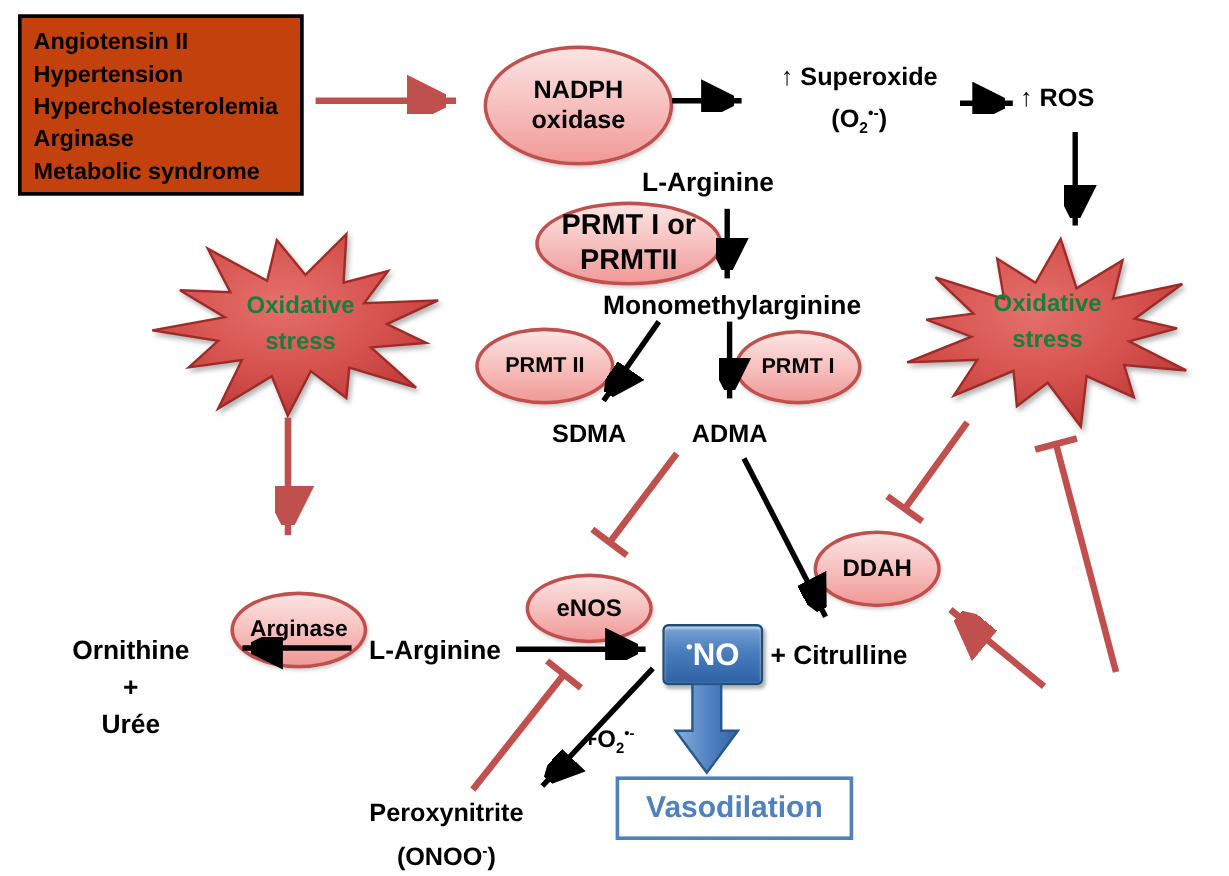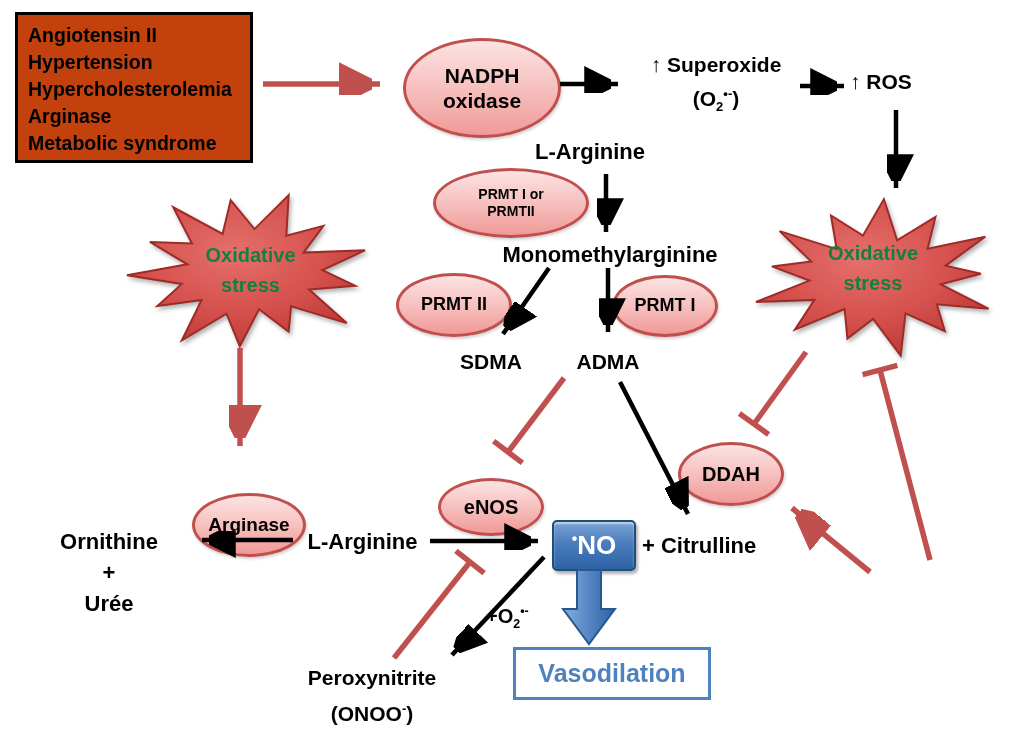--- a/index.html
+++ b/index.html
@@ -72,21 +72,21 @@
   </svg>
   <div class="star-label" style="left:788px;top:238px;width:170px;">
     <span>Oxidative</span><br>
     <span>stress</span>
   </div>
 
   <div class="ellipse" style="left:403px;top:38px;width:152px;height:94px;font-size:21px;">
     <span>NADPH</span>
     <span>oxidase</span>
   </div>
-  <div class="ellipse" style="left:433px;top:168px;width:150px;height:64px;font-size:14px;">
+  <div class="ellipse" style="left:446px;top:168px;width:150px;height:64px;font-size:24px;">
     <span>PRMT I or</span>
     <span>PRMTII</span>
   </div>
   <div class="ellipse" style="left:396px;top:273px;width:110px;height:58px;font-size:18px;">
     <span>PRMT II</span>
   </div>
   <div class="ellipse" style="left:612px;top:275px;width:100px;height:56px;font-size:18px;">
     <span>PRMT I</span>
   </div>
   <div class="ellipse" style="left:192px;top:493px;width:108px;height:58px;font-size:19px;">

